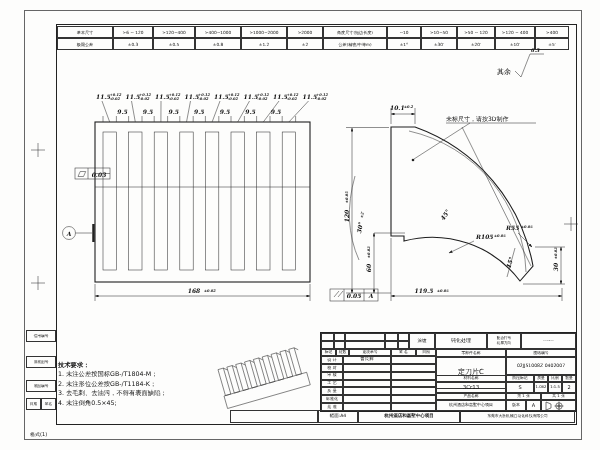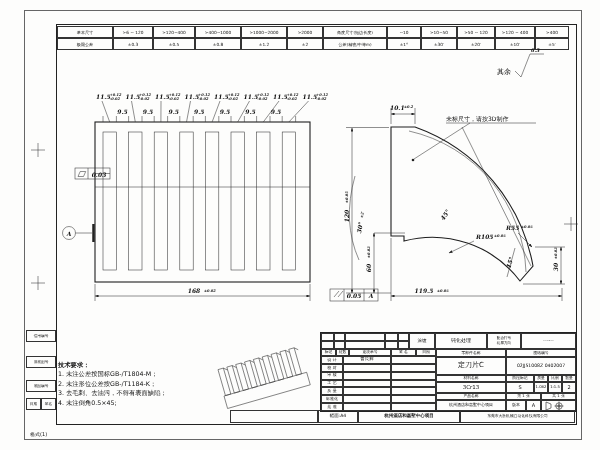--- a/index.html
+++ b/index.html
@@ -297,21 +297,21 @@
     <div class="c" style="left:114px;top:0;width:52px;height:16px;font-size:5px">钝化处理</div>
     <div class="c" style="left:166px;top:0;width:34px;height:16px;flex-direction:column;font-size:3.6px;line-height:1.4">
       <span>配合打号</span>
       <span>轮廓方向</span>
     </div>
     <div class="c" style="left:200px;top:0;width:55px;height:16px;font-size:5px">------</div>
 
     <div class="c" style="left:115px;top:16px;width:70px;height:8px;font-size:3.8px">零部件名称</div>
     <div class="c" style="left:185px;top:16px;width:70px;height:8px;font-size:3.8px">图纸编号</div>
 
-    <div class="c" style="left:115px;top:24px;width:70px;height:18px;font-size:7px">定刀片C</div>
+    <div class="c" style="left:115px;top:24px;width:70px;height:32px;font-size:7px">定刀片C</div>
     <div class="c" style="left:185px;top:24px;width:70px;height:18px;font-size:4.6px">02JJ51008Z 0402007</div>
 
     <div class="c" style="left:115px;top:42px;width:70px;height:7px;font-size:3.8px">材料名称</div>
     <div class="c" style="left:185px;top:42px;width:28px;height:7px;font-size:3.8px">阶段标记</div>
     <div class="c" style="left:213px;top:42px;width:14px;height:7px;font-size:3.8px">质量</div>
     <div class="c" style="left:227px;top:42px;width:14px;height:7px;font-size:3.8px">比例</div>
     <div class="c" style="left:241px;top:42px;width:14px;height:7px;font-size:3.8px">数量</div>
 
     <div class="c" style="left:115px;top:49px;width:70px;height:11px;font-size:5.5px">3Cr13</div>
     <div class="c" style="left:185px;top:49px;width:28px;height:11px;font-size:5px">S</div>

